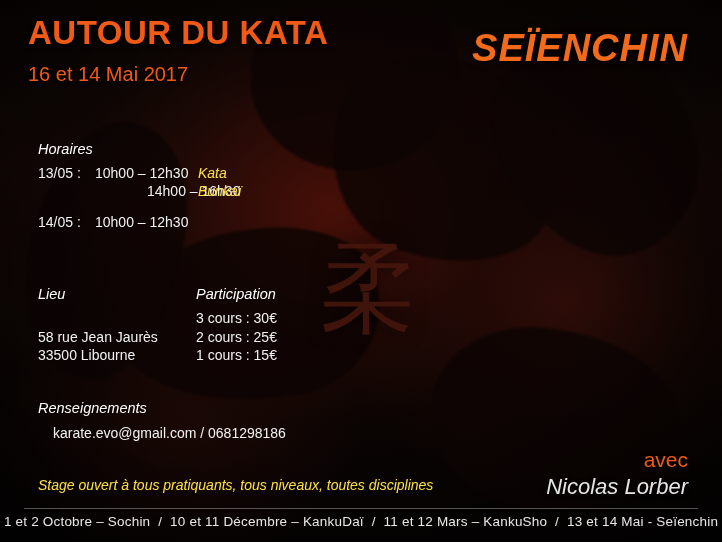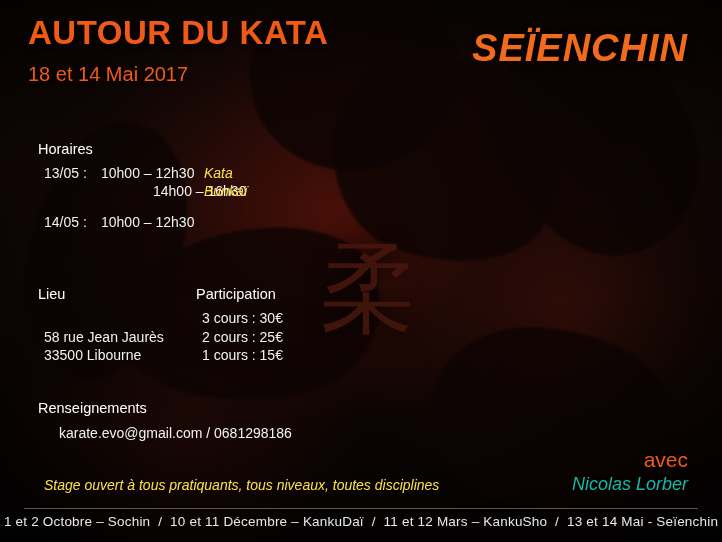--- a/index.html
+++ b/index.html
@@ -94,27 +94,27 @@
     font-weight: bold;
     letter-spacing: 1px;
     color: #f26a1b;
     text-shadow: 0 2px 7px rgba(0,0,0,0.85);
   }
 
   .section-head {
     position: absolute;
     font-size: 14.5px;
     color: #ffffff;
+    font-style: italic;
   }
   .txt {
     position: absolute;
     font-size: 14px;
     color: #f2f2f2;
     white-space: nowrap;
-    margin-left: 6px;
   }
   .txt.it {
     font-style: italic;
     color: #fde047;
   }
 
   
   .sch-label-1 { left: 38px; top: 165px; }
   .sch-time-1a { left: 95px; top: 165px; }
   .sch-kata    { left: 198px; top: 165px; }
@@ -150,23 +150,23 @@
     top: 448px;
     font-size: 21px;
     color: #ef5a18;
     text-shadow: 0 1px 4px rgba(0,0,0,0.85);
     text-align: center;
   }
   .lecturer {
     position: absolute;
     right: 34px;
     top: 474px;
-    font-size: 18px;
-    font-style: italic;
-    color: #14b8a6;
+    font-size: 22px;
+    font-style: italic;
+    color: #e5e5e5;
     text-shadow: 0 1px 4px rgba(0,0,0,0.85);
   }
 
   .divider {
     position: absolute;
     left: 24px;
     right: 24px;
     top: 508px;
     height: 1px;
     background: rgba(255,255,255,0.32);
@@ -196,21 +196,21 @@
     <div class="silhouette s4"></div>
     <div class="silhouette s5"></div>
     <div class="silhouette s6"></div>
     <div class="kanji">柔</div>
     <div class="vignette"></div>
   </div>
 
   <div class="content">
 
     <div class="title-main">AUTOUR DU KATA</div>
-    <div class="title-dates">18 et 14 Mai 2017</div>
+    <div class="title-dates">16 et 14 Mai 2017</div>
     <div class="title-kata">SEÏENCHIN</div>
 
     <div class="section-head" style="left:38px; top:141px;">Horaires</div>
 
     <div class="txt sch-label-1">13/05 :</div>
     <div class="txt sch-time-1a">10h00 – 12h30</div>
     <div class="txt it sch-kata">Kata</div>
 
     <div class="txt sch-time-1b">14h00 – 16h30</div>
     <div class="txt it sch-bunkai">Bunkaï</div>

